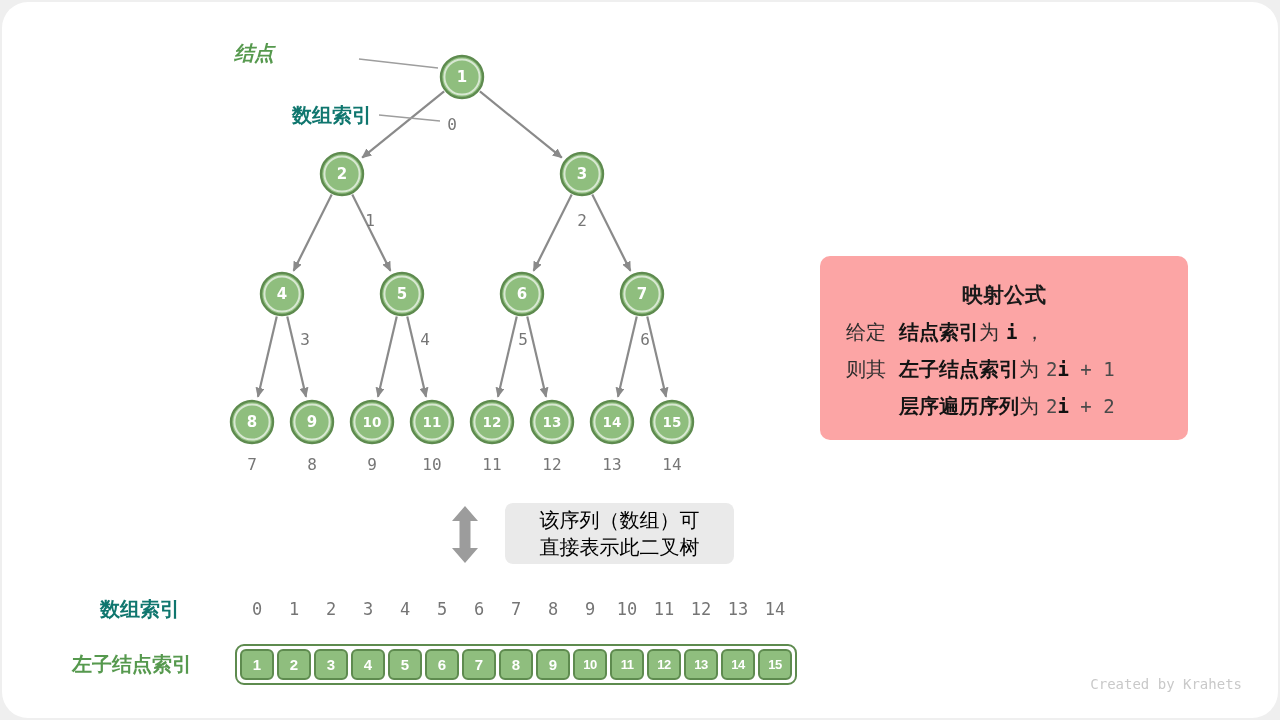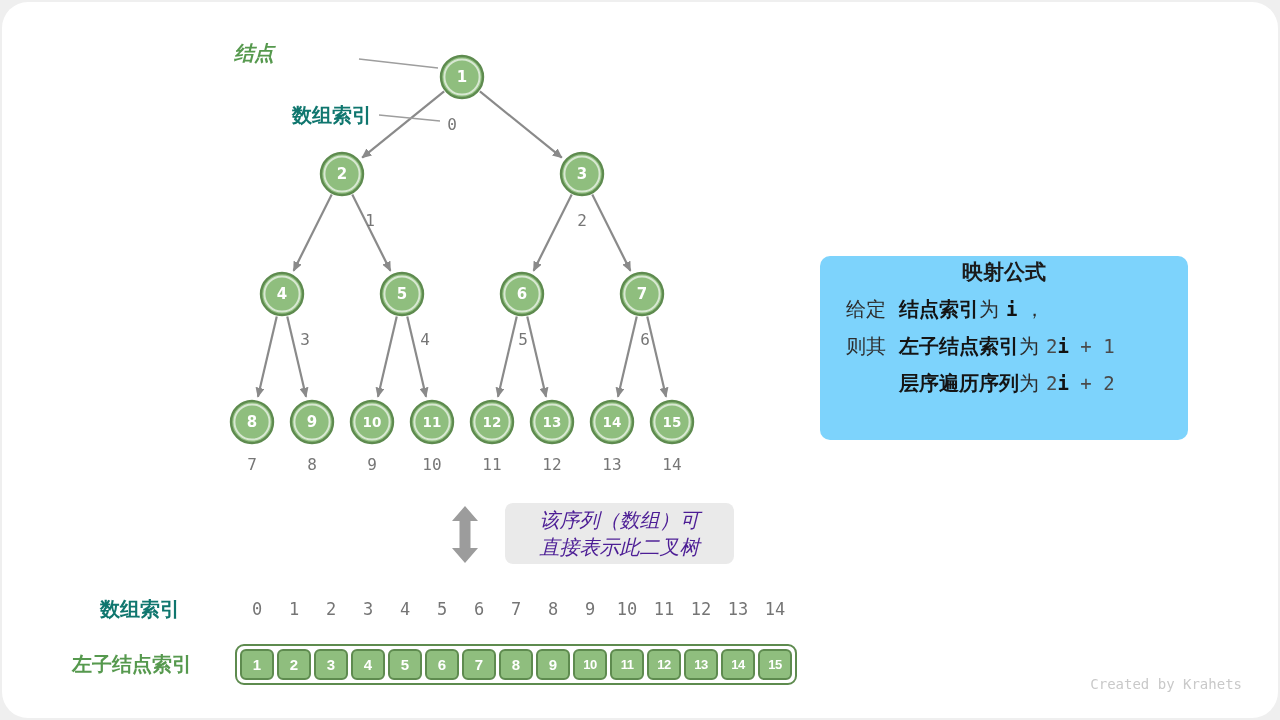--- a/index.html
+++ b/index.html
@@ -9,31 +9,31 @@
   #tree-svg{position:absolute;left:0;top:0;pointer-events:none;}
 
   .lbl{position:absolute;font-weight:bold;font-size:20px;line-height:24px;}
   .green{color:#56994E;}
   .gray{color:#0f766e;}
   #lbl-node{left:232px;top:39px;width:112px;text-align:left;font-style:italic;}
   #lbl-arridx-top{left:240px;top:101px;width:130px;text-align:right;}
   #lbl-arridx-bottom{left:0;top:595px;width:178px;text-align:right;}
   #lbl-levelorder{left:0;top:650px;width:190px;text-align:right;}
 
-  .formula-box{position:absolute;left:818px;top:254px;width:368px;height:184px;background:#7dd3fc;
-    border-radius:10px;box-sizing:border-box;padding:1px 26px 0;}
+  .formula-box{position:absolute;left:818px;top:254px;width:368px;height:184px;background:#fca5a5;
+    border-radius:10px;box-sizing:border-box;padding:24px 26px 0;}
   .fb-title{font-size:21px;font-weight:bold;text-align:center;line-height:30px;color:#1B1B1B;margin-bottom:4px;}
   .fb-line{font-size:20px;line-height:37px;color:#2D2D2D;white-space:nowrap;}
   .fb-line b{color:#141414;margin-left:13px;}
   .fb-line.indent{padding-left:40px;}
   .code{font-family:"DejaVu Sans Mono","Liberation Mono",monospace;white-space:pre;margin:0 7px;color:#4A4A4A;font-size:19px;}
   .code-i{font-weight:bold;color:#111111;}
 
   .note-box{position:absolute;left:503px;top:501px;width:229px;height:61px;background:#EAEAEA;border-radius:8px;
-    display:flex;flex-direction:column;justify-content:center;text-align:center;font-size:20px;line-height:27px;color:#4c1d95;font-style:italic;}
+    display:flex;flex-direction:column;justify-content:center;text-align:center;font-size:20px;line-height:27px;color:#000000;}
   .updown{position:absolute;left:449px;top:504px;}
 
   #indices-row{position:absolute;left:0;top:595px;width:1280px;height:24px;}
   #indices-row span{position:absolute;width:36px;text-align:center;font-family:"DejaVu Sans Mono","Liberation Mono",monospace;
     font-size:17px;color:#757575;line-height:24px;}
 
   #array-box{position:absolute;left:233px;top:642px;display:inline-flex;gap:3px;padding:3px;background:#ffffff;
     border:2px solid #5E8B4F;border-radius:9px;}
   .cell{width:34px;height:31px;background:#8FBE7E;border:2px solid #5E8B4F;border-radius:6px;box-sizing:border-box;
     display:flex;align-items:center;justify-content:center;color:#ffffff;font-weight:bold;font-size:15px;}

